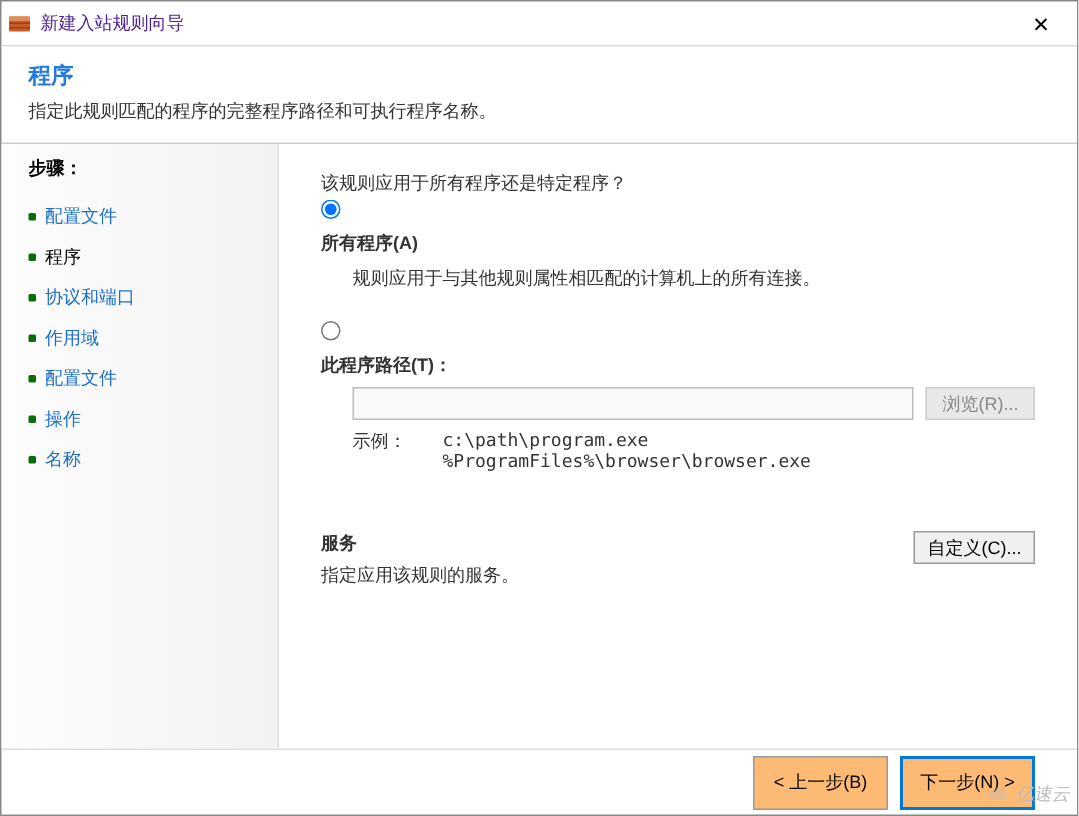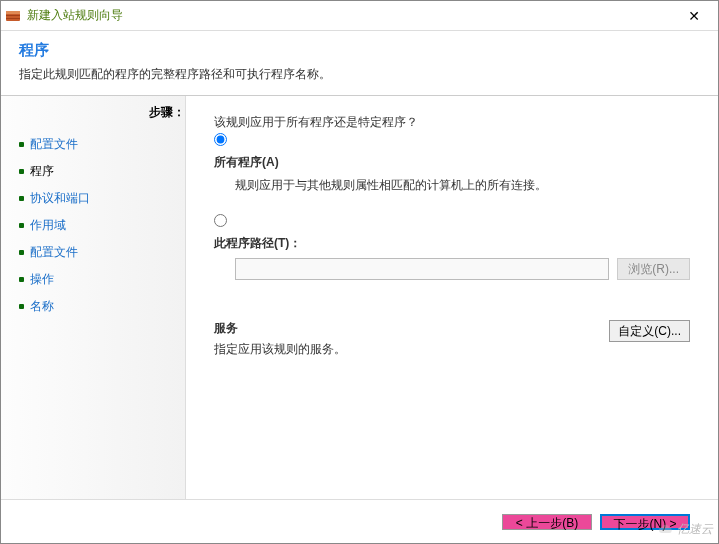--- a/index.html
+++ b/index.html
@@ -1,27 +1,27 @@
 <!DOCTYPE html>
 <html><head>
   <meta charset="utf-8">
   <style>
     * { box-sizing: border-box; margin: 0; padding: 0; font-family: "Microsoft YaHei", Tahoma, sans-serif; }
     body { background: #fff; width: 719px; height: 544px; overflow: hidden; font-size: 12px; }
     .window { border: 1px solid #888; width: 719px; height: 544px; display: flex; flex-direction: column; }
     .titlebar { height: 30px; display: flex; align-items: center; padding: 0 4px; border-bottom: 1px solid #ddd; }
     .titlebar .icon { width: 16px; height: 16px; margin-right: 6px; display:inline-block; }
-    .titlebar .title { flex: 1; font-size: 12px; color: #4d7c0f; }
+    .titlebar .title { flex: 1; font-size: 12px; color: #4c1d95; }
     .close-btn { width: 40px; height: 28px; display:flex; align-items:center; justify-content:center; cursor:pointer; font-size: 14px; }
     .header { padding: 10px 18px 12px 18px; }
     .header h1 { color: #237be0; font-size: 15px; font-weight: bold; margin-bottom: 6px; }
     .header p { color: #333; font-size: 12px; }
     .content { flex:1; display:flex; border-top:1px solid #ccc; }
     .sidebar { width: 185px; background: linear-gradient(to right, #fdfdfd, #f2f2f2); border-right:1px solid #ddd; padding: 8px 0 8px 18px; }
-    .sidebar-title { font-weight: bold; margin-bottom: 10px; font-size: 12px; text-align: right; }
+    .sidebar-title { font-weight: bold; margin-bottom: 10px; font-size: 12px; }
     .sidebar ul { list-style:none; }
     .sidebar li { padding: 5px 0; display:flex; align-items:center; gap:6px; }
     .bullet { width:5px; height:5px; background:#0a6b0a; border-radius:1px; display:inline-block; flex-shrink:0; }
     .step-link { color:#1a6ec8; cursor:pointer; }
     .step-current { color:#000; font-weight: normal; }
     .main { flex:1; padding: 18px 28px; color:#333; }
     .question { font-size:12px; }
     .opt { display:flex; align-items:flex-start; gap:8px; margin-bottom: 6px; flex-direction: column; }
     .opt input[type=radio] { margin-top:2px; }
     .opt-label { font-weight: bold; font-size:12px; }
@@ -30,21 +30,21 @@
     .path-input { flex:1; height:22px; border:1px solid #bbb; background:#f9f9f9; padding:0 4px; font-size:12px; }
     .browse-btn { height:22px; padding:0 10px; font-size:12px; color:#888; background:#e8e8e8; border:1px solid #ccc; }
     .example { margin-left:21px; display:flex; font-size:12px; }
     .example-label { width:60px; }
     .example-text { font-family: "SimSun", monospace; white-space:pre; font-size:12px; }
     .services { margin-top: 40px; display:flex; justify-content:space-between; align-items:flex-start; }
     .svc-title { font-weight:bold; font-size:12px; margin-bottom:4px; }
     .svc-desc { font-size:12px; }
     .customize-btn { height:22px; padding:0 8px; border:1px solid #999; background:#f0f0f0; font-size:12px; cursor:pointer; }
     .footer { height: 44px; border-top:1px solid #ddd; display:flex; align-items:center; justify-content:flex-end; padding-right:28px; gap:8px; }
-    .footer button { height:16px; min-width:90px; padding:0 10px; border:1px solid #999; background:#ec4899; font-size:12px; cursor:pointer; }
+    .footer button { height:36px; min-width:90px; padding:0 10px; border:1px solid #999; background:#fdba74; font-size:12px; cursor:pointer; }
     .footer .primary { border:2px solid #0078d7; }
     .watermark { position:absolute; right:6px; bottom:6px; font-size:12px; color:#bbb; font-style:italic; display:flex; align-items:flex-start; gap:4px; }
     .watermark svg { opacity:.35; }
   </style>
 </head>
 <body>
 
 <div class="window">
 
   <div class="titlebar">
@@ -113,20 +113,25 @@
       <div class="opt-desc">规则应用于与其他规则属性相匹配的计算机上的所有连接。</div>
 
       <div class="opt">
         <input type="radio" name="prog" style="">
         <span class="opt-label">此程序路径(T)：</span>
       </div>
       <div class="path-row">
         <input class="path-input" type="text" disabled="" value="" style="">
         <button class="browse-btn" disabled="">浏览(R)...</button>
       </div>
+      <div class="example">
+        <span class="example-label">示例：</span>
+        <span class="example-text">c:\path\program.exe
+%ProgramFiles%\browser\browser.exe</span>
+      </div>
 
       <div class="services">
         <div>
           <div class="svc-title">服务</div>
           <div class="svc-desc">指定应用该规则的服务。</div>
         </div>
         <button class="customize-btn">自定义(C)...</button>
       </div>
     </div>
   </div>

